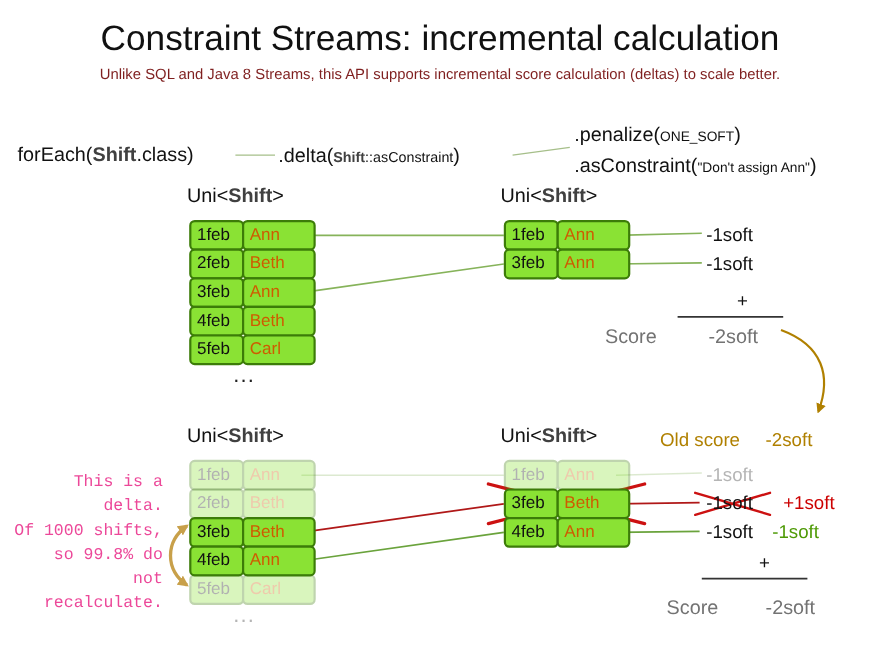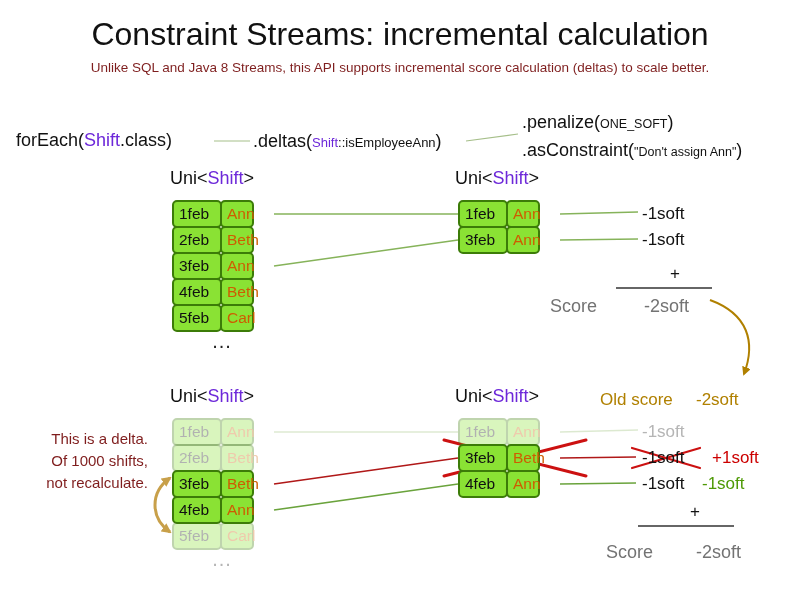--- a/index.html
+++ b/index.html
@@ -4,39 +4,39 @@
 <style>
   * { margin:0; padding:0; box-sizing:border-box; }
   html,body { width:800px; height:600px; }
   body { position:relative; background:#ffffff; font-family:"Liberation Sans", sans-serif; overflow:hidden; color:#111; }
   .abs { position:absolute; }
   .title { left:0; top:16px; width:800px; text-align:center; font-size:32px; color:#111; white-space:nowrap; }
   .subtitle { left:0; top:60px; width:800px; text-align:center; font-size:13.5px; color:#7f1f1f; }
   .code { font-size:18px; white-space:nowrap; }
   .code .small { font-size:13px; }
   .code .xsmall { font-size:12.5px; }
-  .tgreen { color:#6d28d9; }
+  .tgreen { color:#404040;font-weight:bold; }
   .unilabel { font-size:18px; white-space:nowrap; }
   .trow { display:flex; margin-top:-2px; }
   .trow:first-child { margin-top:0; }
   .cell { height:28px; line-height:23px; border:2px solid #3c7c08; background:#8ae234; border-radius:5px; font-size:15.5px; padding:0 5px; }
   .cdate { width:50px; color:#111; }
-  .cname { width:34px; margin-left:-2px; color:#ce5c00; }
+  .cname { width:67px; margin-left:-2px; color:#ce5c00; }
   .faded { opacity:.32; }
   .ellipsis { width:100px; text-align:center; font-size:20px; letter-spacing:1px; color:#222; }
   .ellipsis.gray { color:#b5b5b5; }
   .penalty { font-size:17px; color:#111; white-space:nowrap; }
   .penalty.gray { color:#b5b5b5; }
   .penalty.red { color:#cc0000; }
   .penalty.green { color:#4e9a06; }
   .plus { font-size:17px; color:#111; }
   .scoretext { font-size:18px; color:#737373; white-space:nowrap; }
   .tan { color:#b08000;text-align:center; }
   .oldscore { font-size:17px; white-space:nowrap; }
-  .note { width:140px; text-align:right; font-size:15px; line-height:22px; color:#7f1d1d; }
+  .note { width:140px; text-align:right; font-size:15px; line-height:22px; color:#ec4899;font-family:Liberation Mono, monospace; }
   svg.overlay { position:absolute; left:0; top:0; pointer-events:none; }
 </style>
 </head>
 <body>
 
 <svg class="overlay" width="800" height="600" viewBox="0 0 800 600">
   <defs>
     <marker id="arrowTan" markerWidth="9" markerHeight="9" refX="7" refY="4.5" orient="auto" markerUnits="userSpaceOnUse">
       <path d="M0,0 L9,4.5 L0,9 Z" fill="#b08000"></path>
     </marker>
@@ -73,21 +73,21 @@
   <line x1="638" y1="526" x2="734" y2="526" stroke="#333333" stroke-width="1.5"></line>
 
   <path d="M 170 478 C 150 492 150 518 170 532" fill="none" stroke="#c8a04a" stroke-width="3" marker-start="url(#arrowGold)" marker-end="url(#arrowGold)"></path>
 </svg>
 
 <div class="abs title">Constraint Streams: incremental calculation</div>
 <div class="abs subtitle">Unlike SQL and Java 8 Streams, this API supports incremental score calculation (deltas) to scale better.</div>
 
 <div class="abs code" style="left:16px;top:130px"><span>forEach(</span><span class="tgreen">Shift</span><span>.class)</span></div>
 
-<div class="abs code" style="left:253px;top:131px"><span>.deltas(</span><span class="small tgreen">Shift</span><span class="small">::isEmployeeAnn</span><span>)</span></div>
+<div class="abs code" style="left:253px;top:131px"><span>.delta(</span><span class="small tgreen">Shift</span><span class="small">::asConstraint</span><span>)</span></div>
 
 <div class="abs code" style="left:522px;top:112px"><span>.penalize(</span><span class="xsmall">ONE_SOFT</span><span>)</span></div>
 
 <div class="abs code" style="left:522px;top:140px"><span>.asConstraint(</span><span class="xsmall">"Don't assign Ann"</span><span>)</span></div>
 
 <div class="abs unilabel" style="left:170px;top:168px"><span>Uni&lt;</span><span class="tgreen">Shift</span><span>&gt;</span></div>
 <div class="abs unilabel" style="left:455px;top:168px"><span>Uni&lt;</span><span class="tgreen">Shift</span><span>&gt;</span></div>
 
 <div class="abs" style="left:172px;top:200px">
   <div class="trow">
@@ -179,14 +179,15 @@
 <div class="abs penalty red" style="left:712px;top:448px">+1soft</div>
 <div class="abs penalty" style="left:642px;top:474px">-1soft</div>
 <div class="abs penalty green" style="left:702px;top:474px">-1soft</div>
 <div class="abs plus" style="left:690px;top:502px">+</div>
 <div class="abs scoretext" style="left:606px;top:542px">Score</div>
 <div class="abs scoretext" style="left:696px;top:542px">-2soft</div>
 
 <div class="abs note" style="left:8px;top:428px">
   <div>This is a delta.</div>
   <div>Of 1000 shifts,</div>
+  <div>so 99.8% do</div>
   <div>not recalculate.</div>
 </div>
 
 </body></html>

